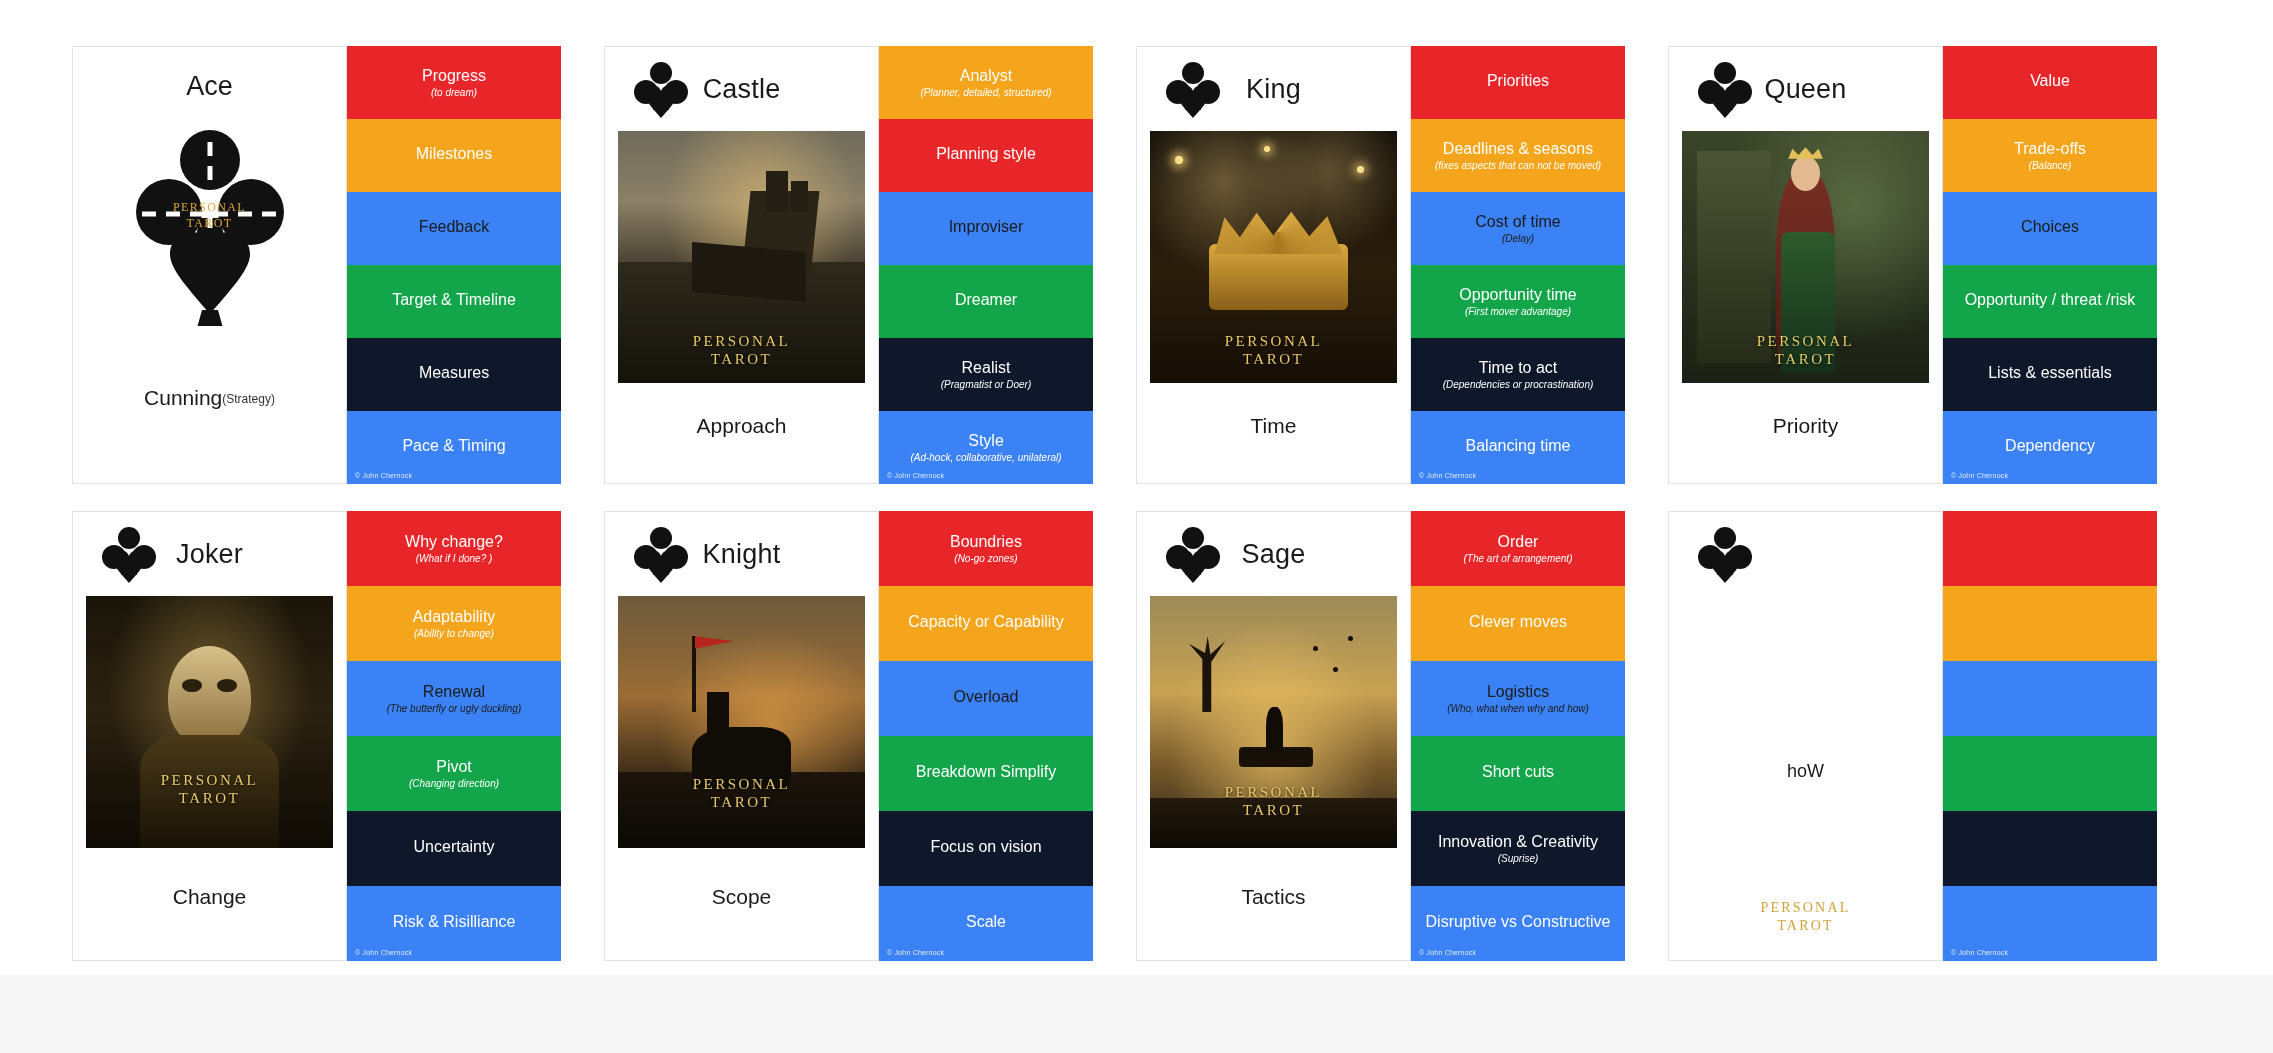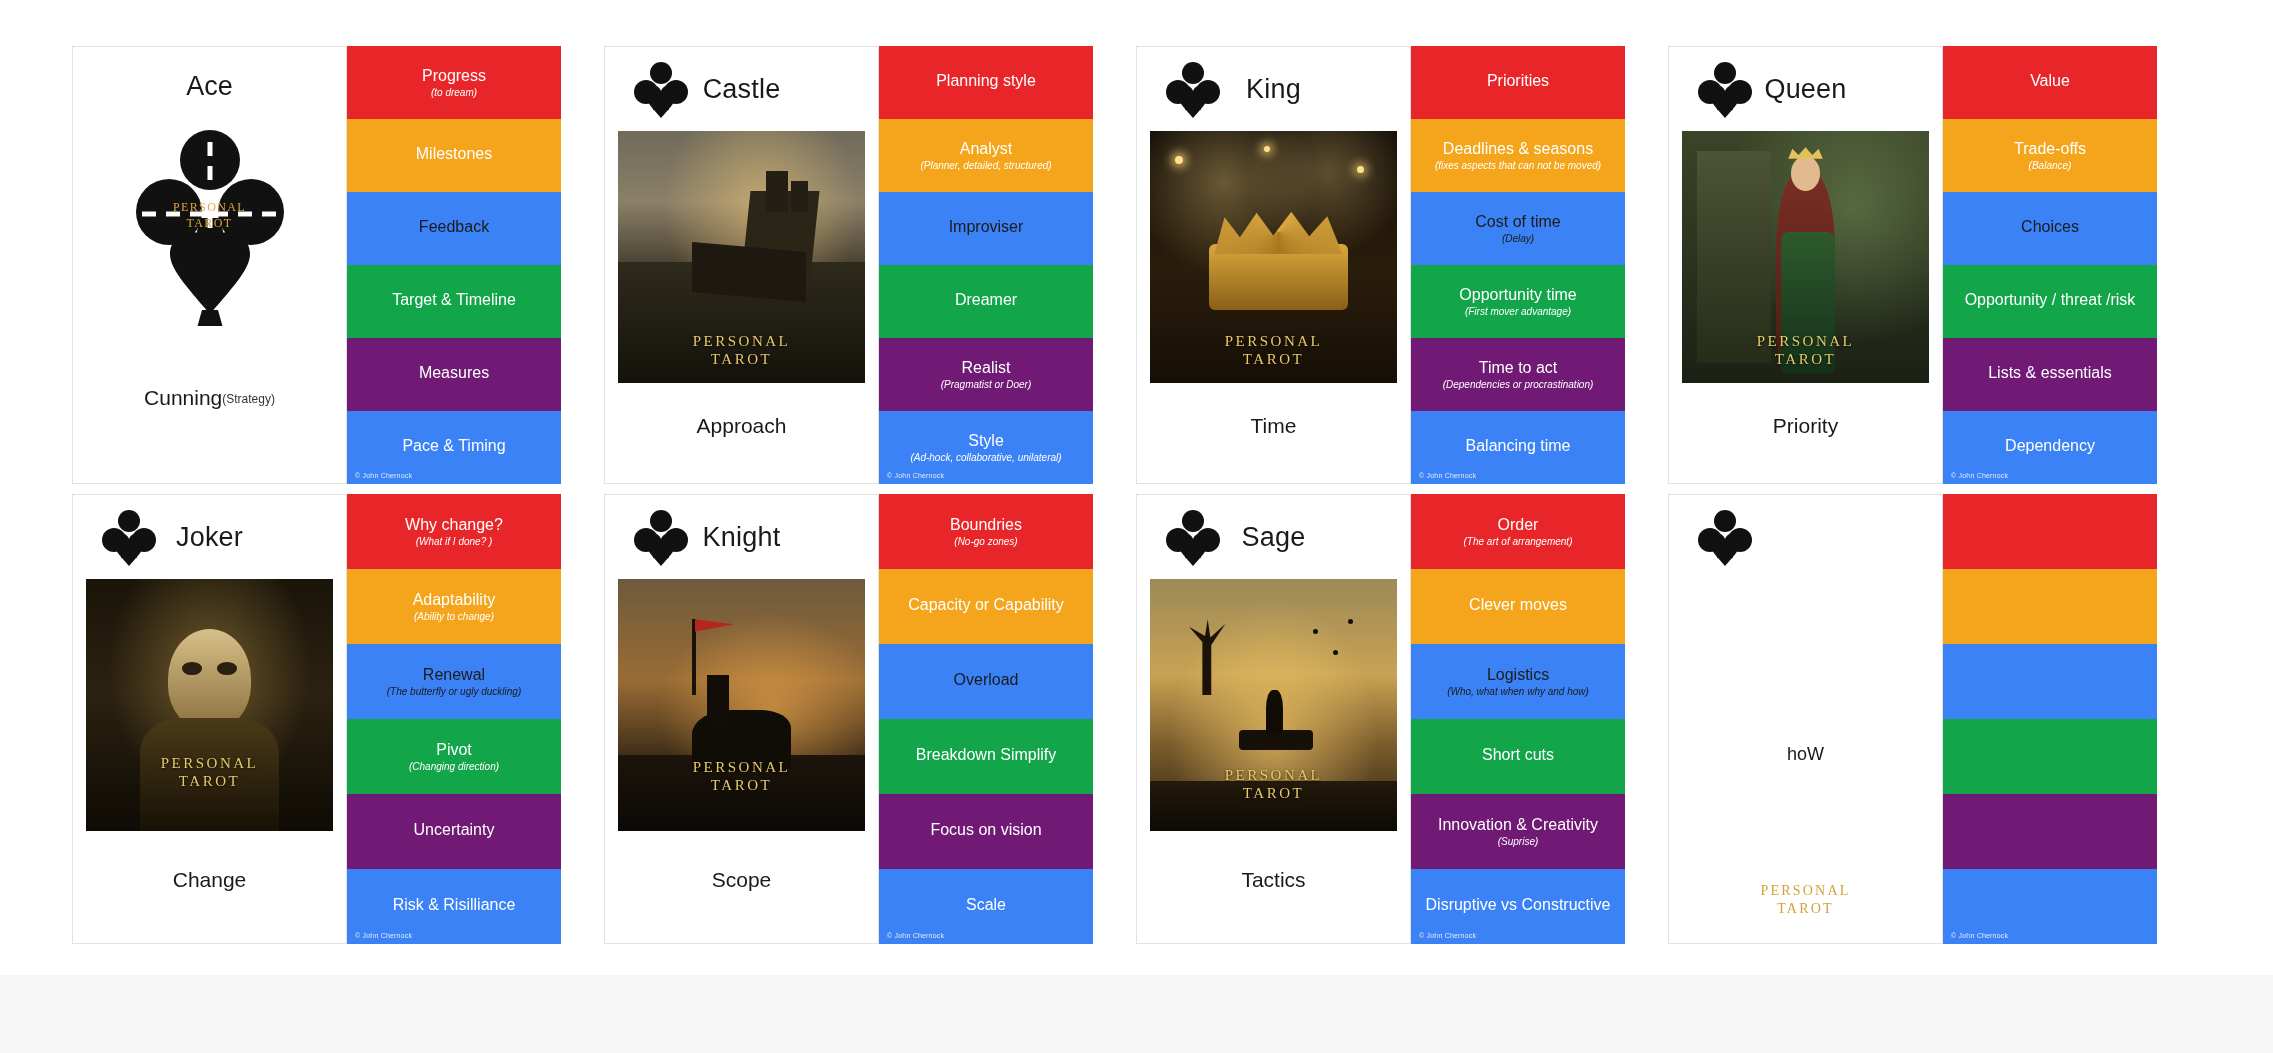--- a/index.html
+++ b/index.html
@@ -31,21 +31,21 @@
   }
   .grid {
     position: absolute;
     left: 72px;
     top: 46px;
     width: 2130px;
   }
   .row {
     display: flex;
     gap: 0px;
-    margin-bottom: 10px;
+    margin-bottom: 27px;
   }
   .pair {
     display: flex;
     align-items: flex-start;
     width: 532px;
   }
   
   .card {
     width: 275px;
     background: #ffffff;
@@ -180,21 +180,21 @@
     font-size: 10px;
     color: #ffffff;
     font-style: italic;
     margin-top: 2px;
     line-height: 1.15;
   }
   .band.c-red    { background: #e8262a; }
   .band.c-orange { background: #f5a51b; }
   .band.c-yellow { background: #3b82f6; }
   .band.c-green  { background: #12a54a; }
-  .band.c-purple { background: #701a75; text-align: right; }
+  .band.c-purple { background: #0f172a; text-align: right; }
   .band.c-pink   { background: #3b82f6; }
   .band.c-yellow .t, .band.c-yellow .s { color: #1b1b1b; }
   .copyright {
     position: absolute;
     left: 8px;
     bottom: 5px;
     font-size: 7px;
     color: rgba(255,255,255,.85);
     letter-spacing: .2px;
   }
@@ -311,27 +311,27 @@
             <div class="brand">
               <span>PERSONAL</span><br><span>TAROT</span>
             </div>
           </div>
           <div class="card-foot">
             <div class="kw">Approach</div>
           </div>
         </div>
 
         <div class="bands h1">
-          <div class="band c-red">
-            <div class="t">Planning style</div>
-            <div class="s"></div>
-          </div>
           <div class="band c-orange">
             <div class="t">Analyst</div>
             <div class="s">(Planner, detailed, structured)</div>
+          </div>
+          <div class="band c-red">
+            <div class="t">Planning style</div>
+            <div class="s"></div>
           </div>
           <div class="band c-yellow">
             <div class="t">Improviser</div>
             <div class="s"></div>
           </div>
           <div class="band c-green">
             <div class="t">Dreamer</div>
             <div class="s"></div>
           </div>
           <div class="band c-purple">

